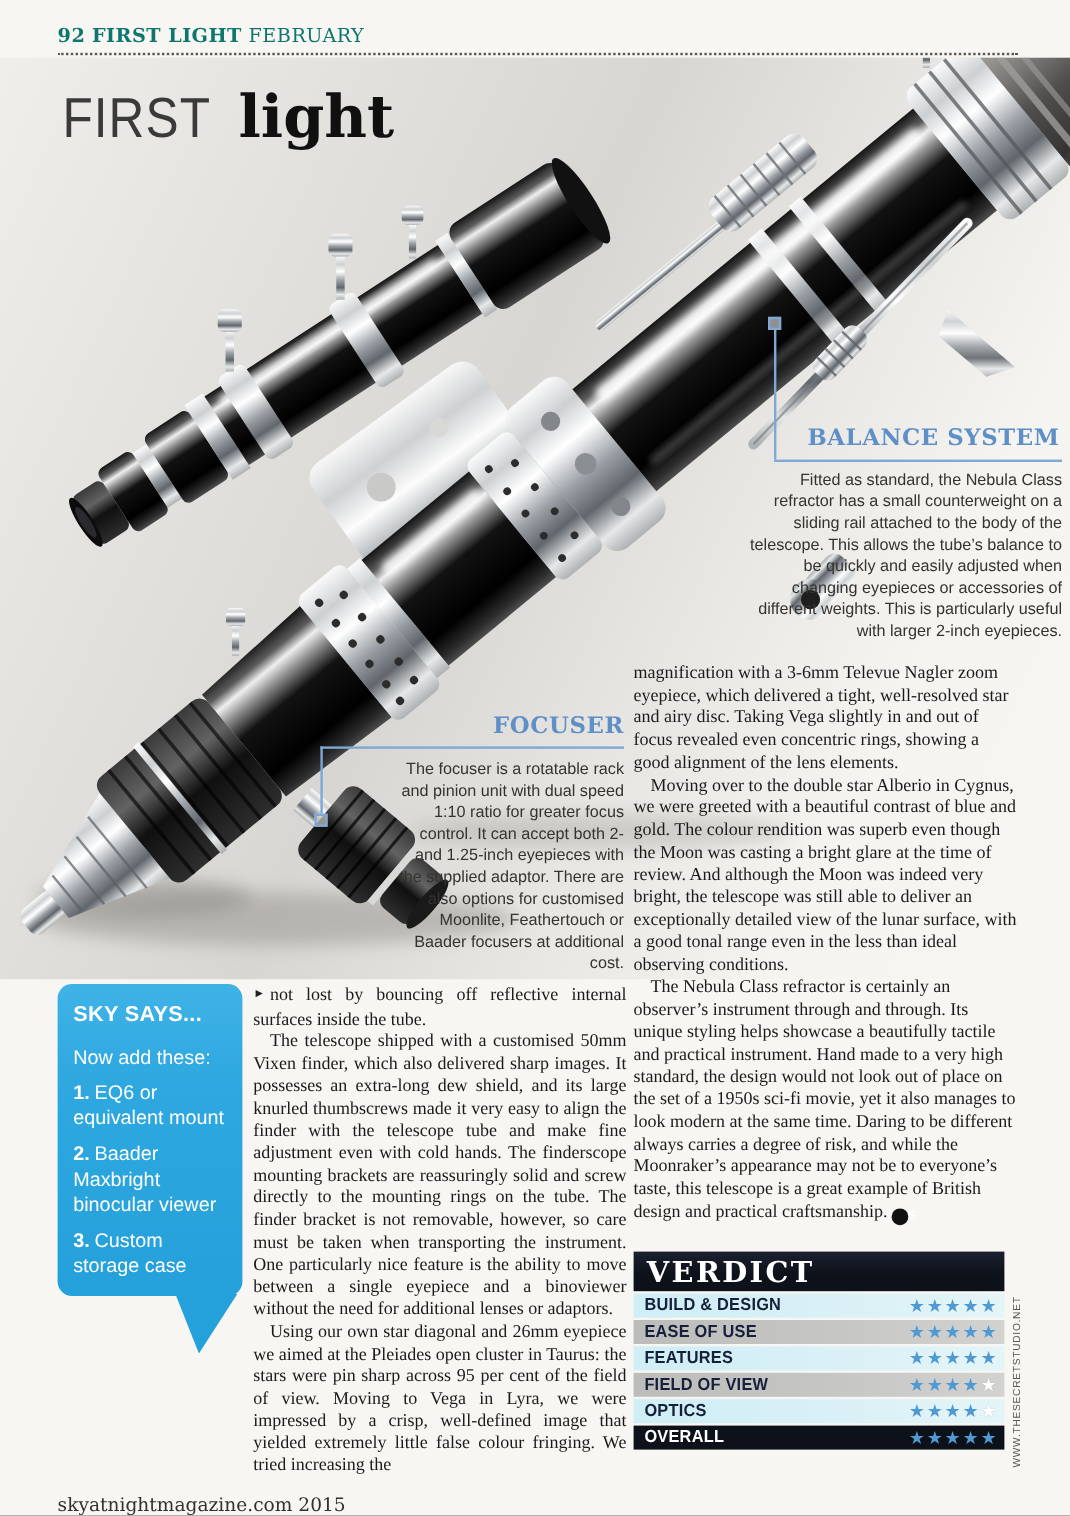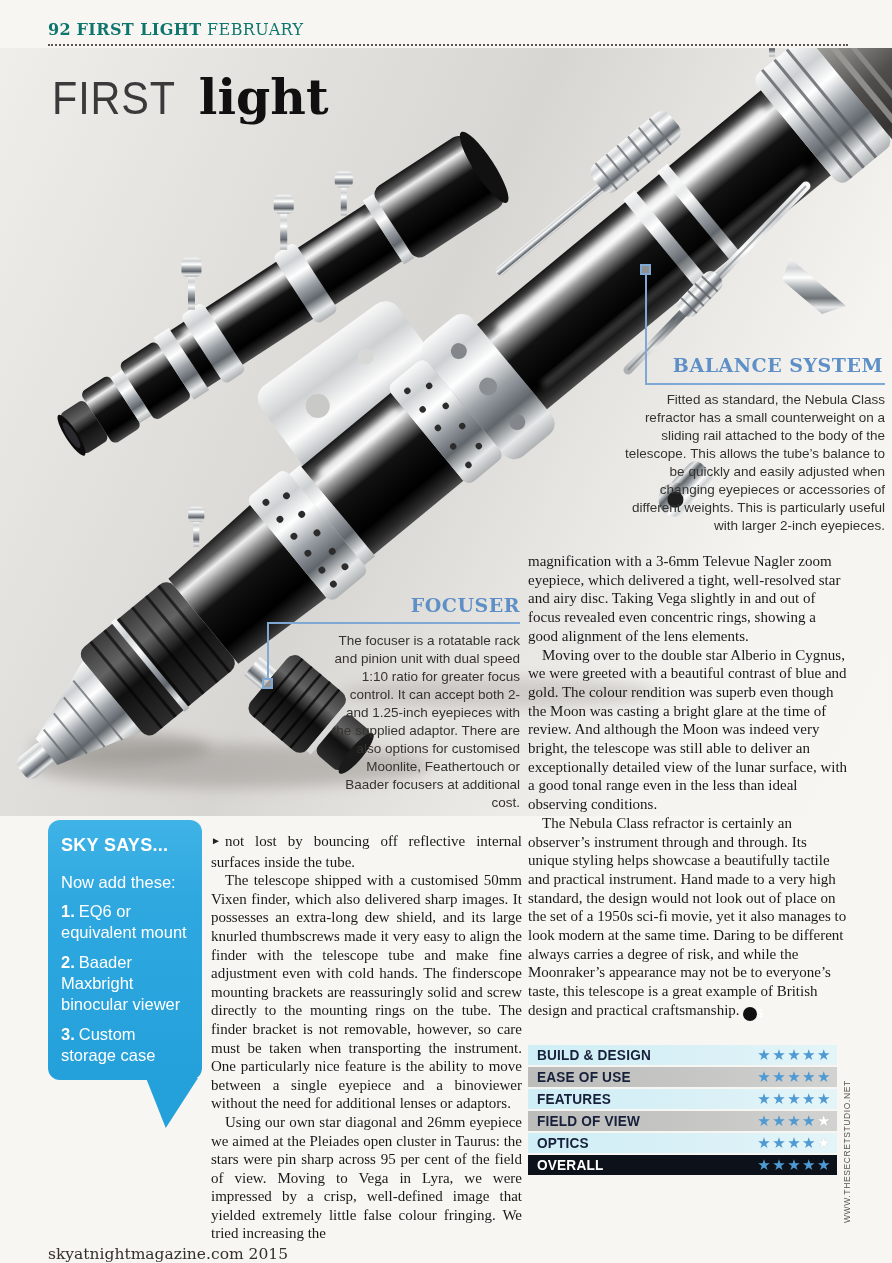--- a/index.html
+++ b/index.html
@@ -41,21 +41,21 @@
   .co-square{position:absolute;width:11px;height:11px;border:2px solid var(--connector_blue);background:rgba(255,255,255,.55);z-index:4;}
   
   .skysays{position:absolute;left:48px;top:820px;width:154px;z-index:3;}
   .ss-box{position:relative;background:linear-gradient(180deg,#3fb3e6,var(--sky_blue) 30%,#24a0da);border-radius:12px;padding:15px 12px 14px 13px;color:#fff;font-family:"Liberation Sans",sans-serif;}
   .ss-title{font-weight:bold;font-size:18px;letter-spacing:.3px;}
   .ss-sub{font-size:16.5px;margin-top:17px;}
   .ss-item{font-size:16.5px;line-height:21px;margin-top:9px;}
   .ss-item b{font-weight:bold;margin-right:4px;}
   .ss-tail{position:absolute;left:98px;top:100%;margin-top:-2px;width:52px;height:50px;background:#24a0da;clip-path:polygon(0 0,100% 0,38% 100%);}
   
-  .colL{position:absolute;left:211px;top:820px;width:311px;font-size:15px;line-height:18.6px;text-align:justify;z-index:3;margin-top:12px;}
+  .colL{position:absolute;left:211px;top:820px;width:311px;font-size:15px;line-height:18.6px;text-align:justify;z-index:3;}
   .colR{position:absolute;left:528px;top:552px;width:321px;font-size:15px;line-height:18.7px;text-align:left;z-index:3;}
   .colL p,.colR p{margin:0;}
   .ind{text-indent:14px;}
   .cont-mark{font-size:10px;position:relative;top:-2px;margin-right:4px;color:#222;}
   .endmark{display:inline-block;width:14px;height:14px;border-radius:50%;background:#111;color:#fff;font-family:"Liberation Sans",sans-serif;font-weight:bold;font-size:10px;line-height:14px;text-align:center;vertical-align:-2px;margin-left:3px;}
   
   .verdict{position:absolute;left:528px;top:1043px;width:309px;z-index:3;}
   .v-head{height:33px;background:linear-gradient(180deg,#1a2030,var(--verdict_dark) 60%);color:#fff;font-family:"DejaVu Serif",serif;font-weight:bold;font-size:24px;letter-spacing:2px;line-height:33px;padding-left:11px;}
   .v-row{height:20px;margin-top:2px;display:flex;justify-content:space-between;align-items:center;padding:0 5px 0 9px;}
   .v-row.c{background:linear-gradient(90deg,#cfeef6,var(--row_cyan) 55%,#e4f5f8);}
@@ -347,20 +347,21 @@
     <p class="ind">Using our own star diagonal and 26mm eyepiece we aimed at the Pleiades open cluster in Taurus: the stars were pin sharp across 95 per cent of the field of view. Moving to Vega in Lyra, we were impressed by a crisp, well-defined image that yielded extremely little false colour fringing. We tried increasing the</p>
   </div>
 
   <div class="colR">
     <p>magnification with a 3-6mm Televue Nagler zoom eyepiece, which delivered a tight, well-resolved star and airy disc. Taking Vega slightly in and out of focus revealed even concentric rings, showing a good alignment of the lens elements.</p>
     <p class="ind">Moving over to the double star Alberio in Cygnus, we were greeted with a beautiful contrast of blue and gold. The colour rendition was superb even though the Moon was casting a bright glare at the time of review. And although the Moon was indeed very bright, the telescope was still able to deliver an exceptionally detailed view of the lunar surface, with a good tonal range even in the less than ideal observing conditions.</p>
     <p class="ind"><span>The Nebula Class refractor is certainly an observer’s instrument through and through. Its unique styling helps showcase a beautifully tactile and practical instrument. Hand made to a very high standard, the design would not look out of place on the set of a 1950s sci-fi movie, yet it also manages to look modern at the same time. Daring to be different always carries a degree of risk, and while the Moonraker’s appearance may not be to everyone’s taste, this telescope is a great example of British design and practical craftsmanship.</span><span class="endmark">S</span></p>
   </div>
 
   <div class="verdict">
+    <div class="v-head">VERDICT</div>
     <div class="v-row c">
       <span class="v-label">BUILD &amp; DESIGN</span>
       <span class="v-stars"><span class="sf">★★★★★</span></span>
     </div>
     <div class="v-row g">
       <span class="v-label">EASE OF USE</span>
       <span class="v-stars"><span class="sf">★★★★★</span></span>
     </div>
     <div class="v-row c">
       <span class="v-label">FEATURES</span>

